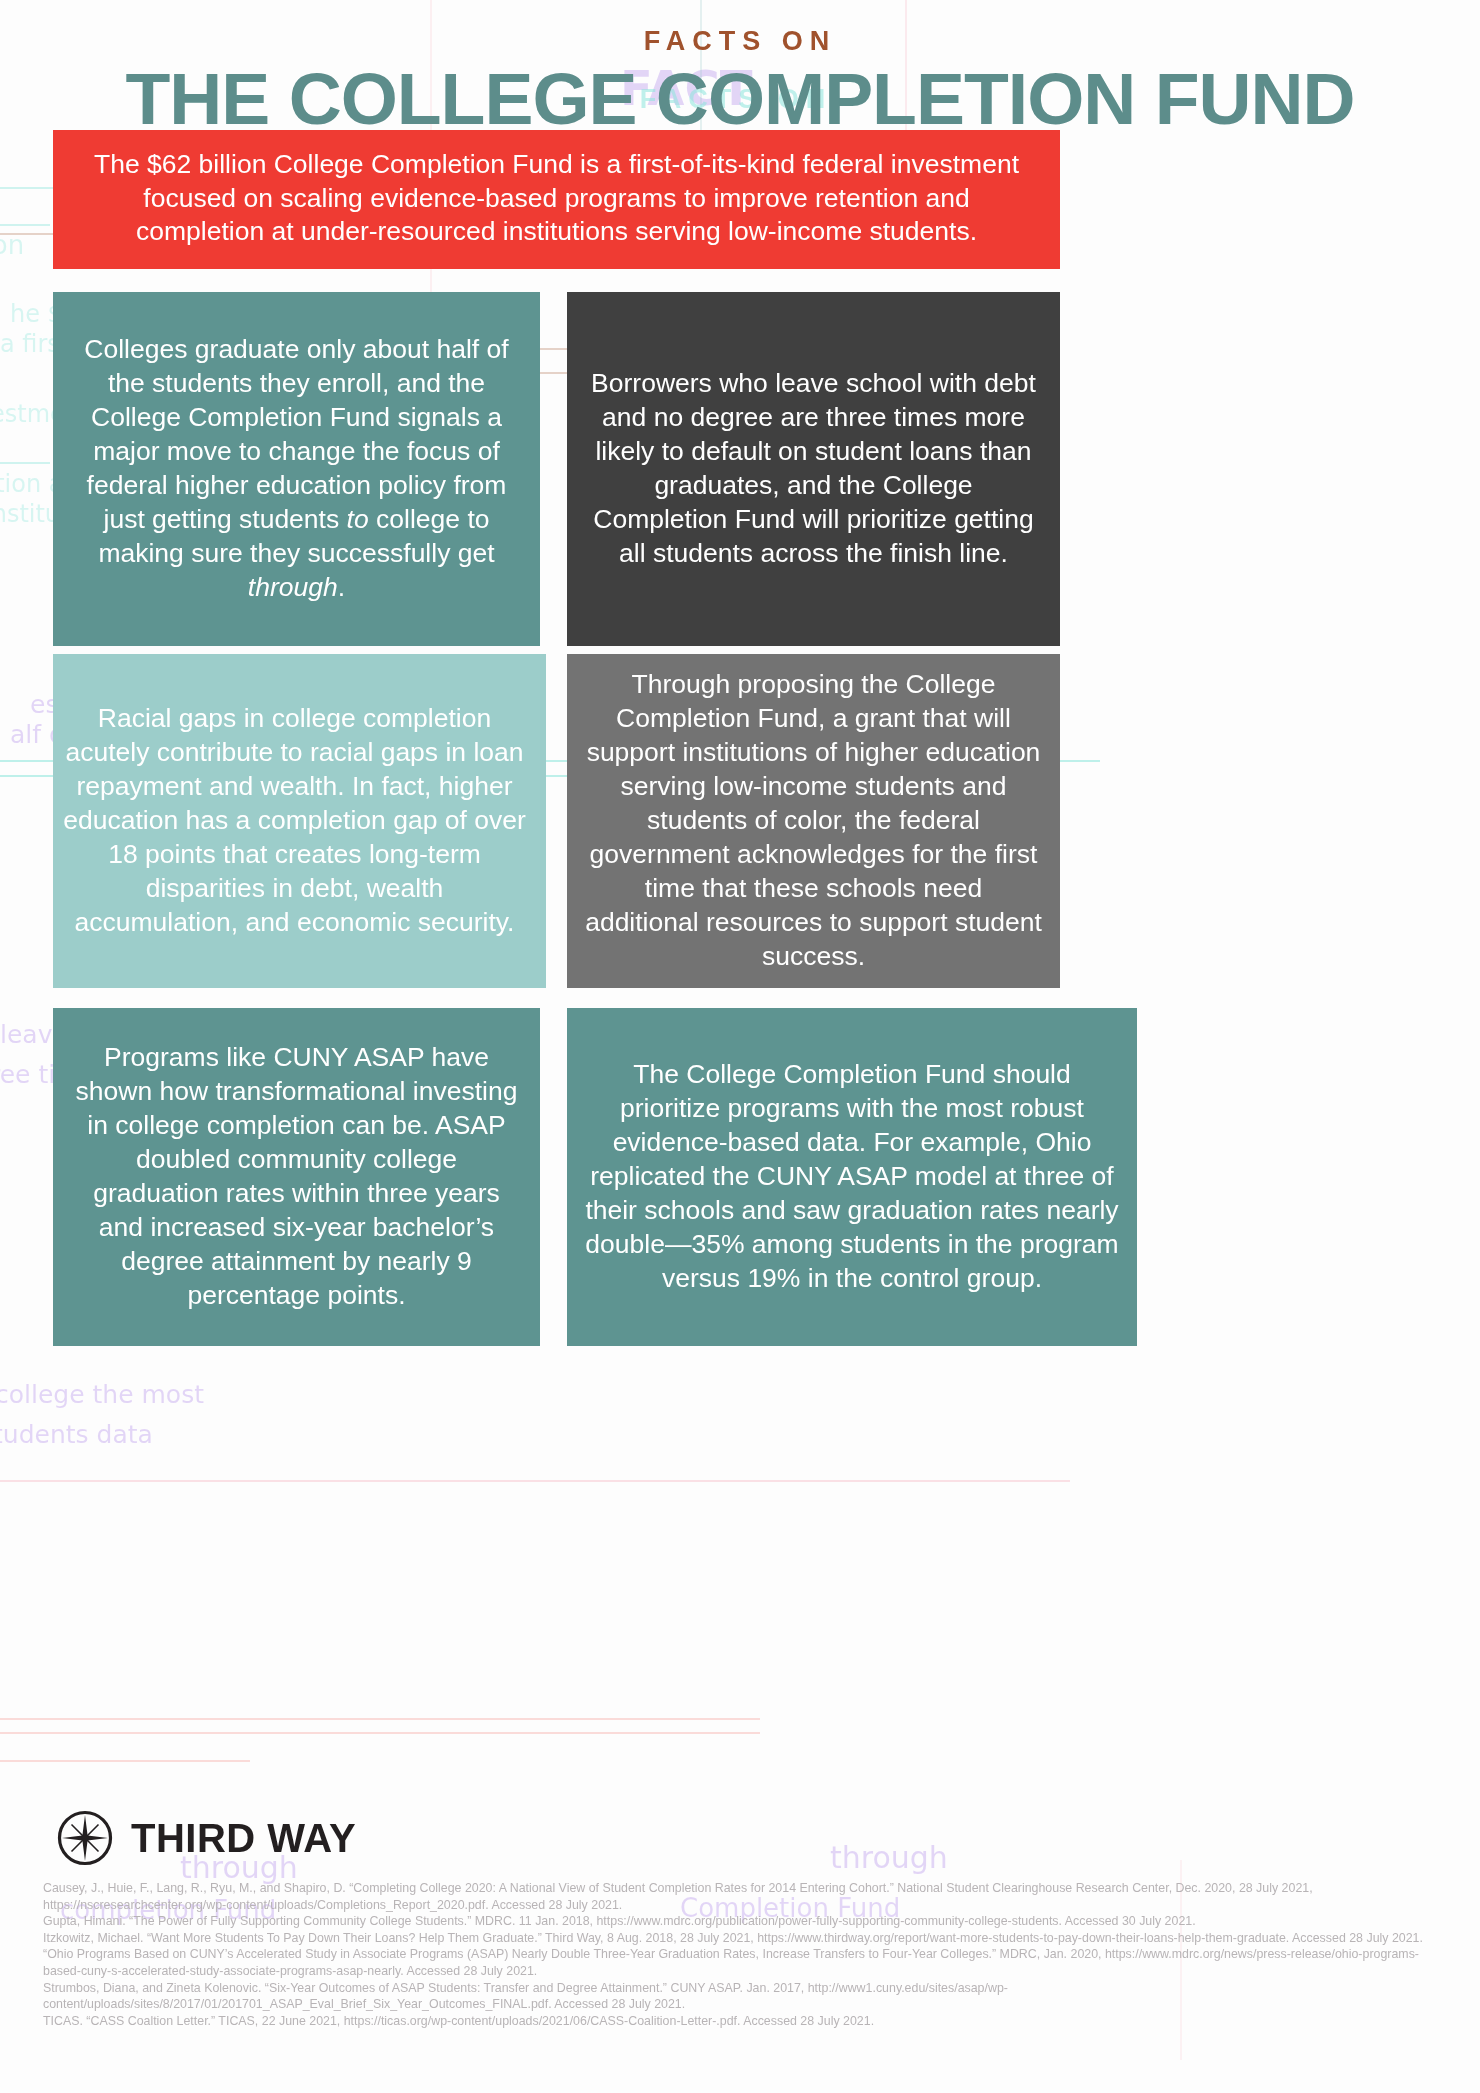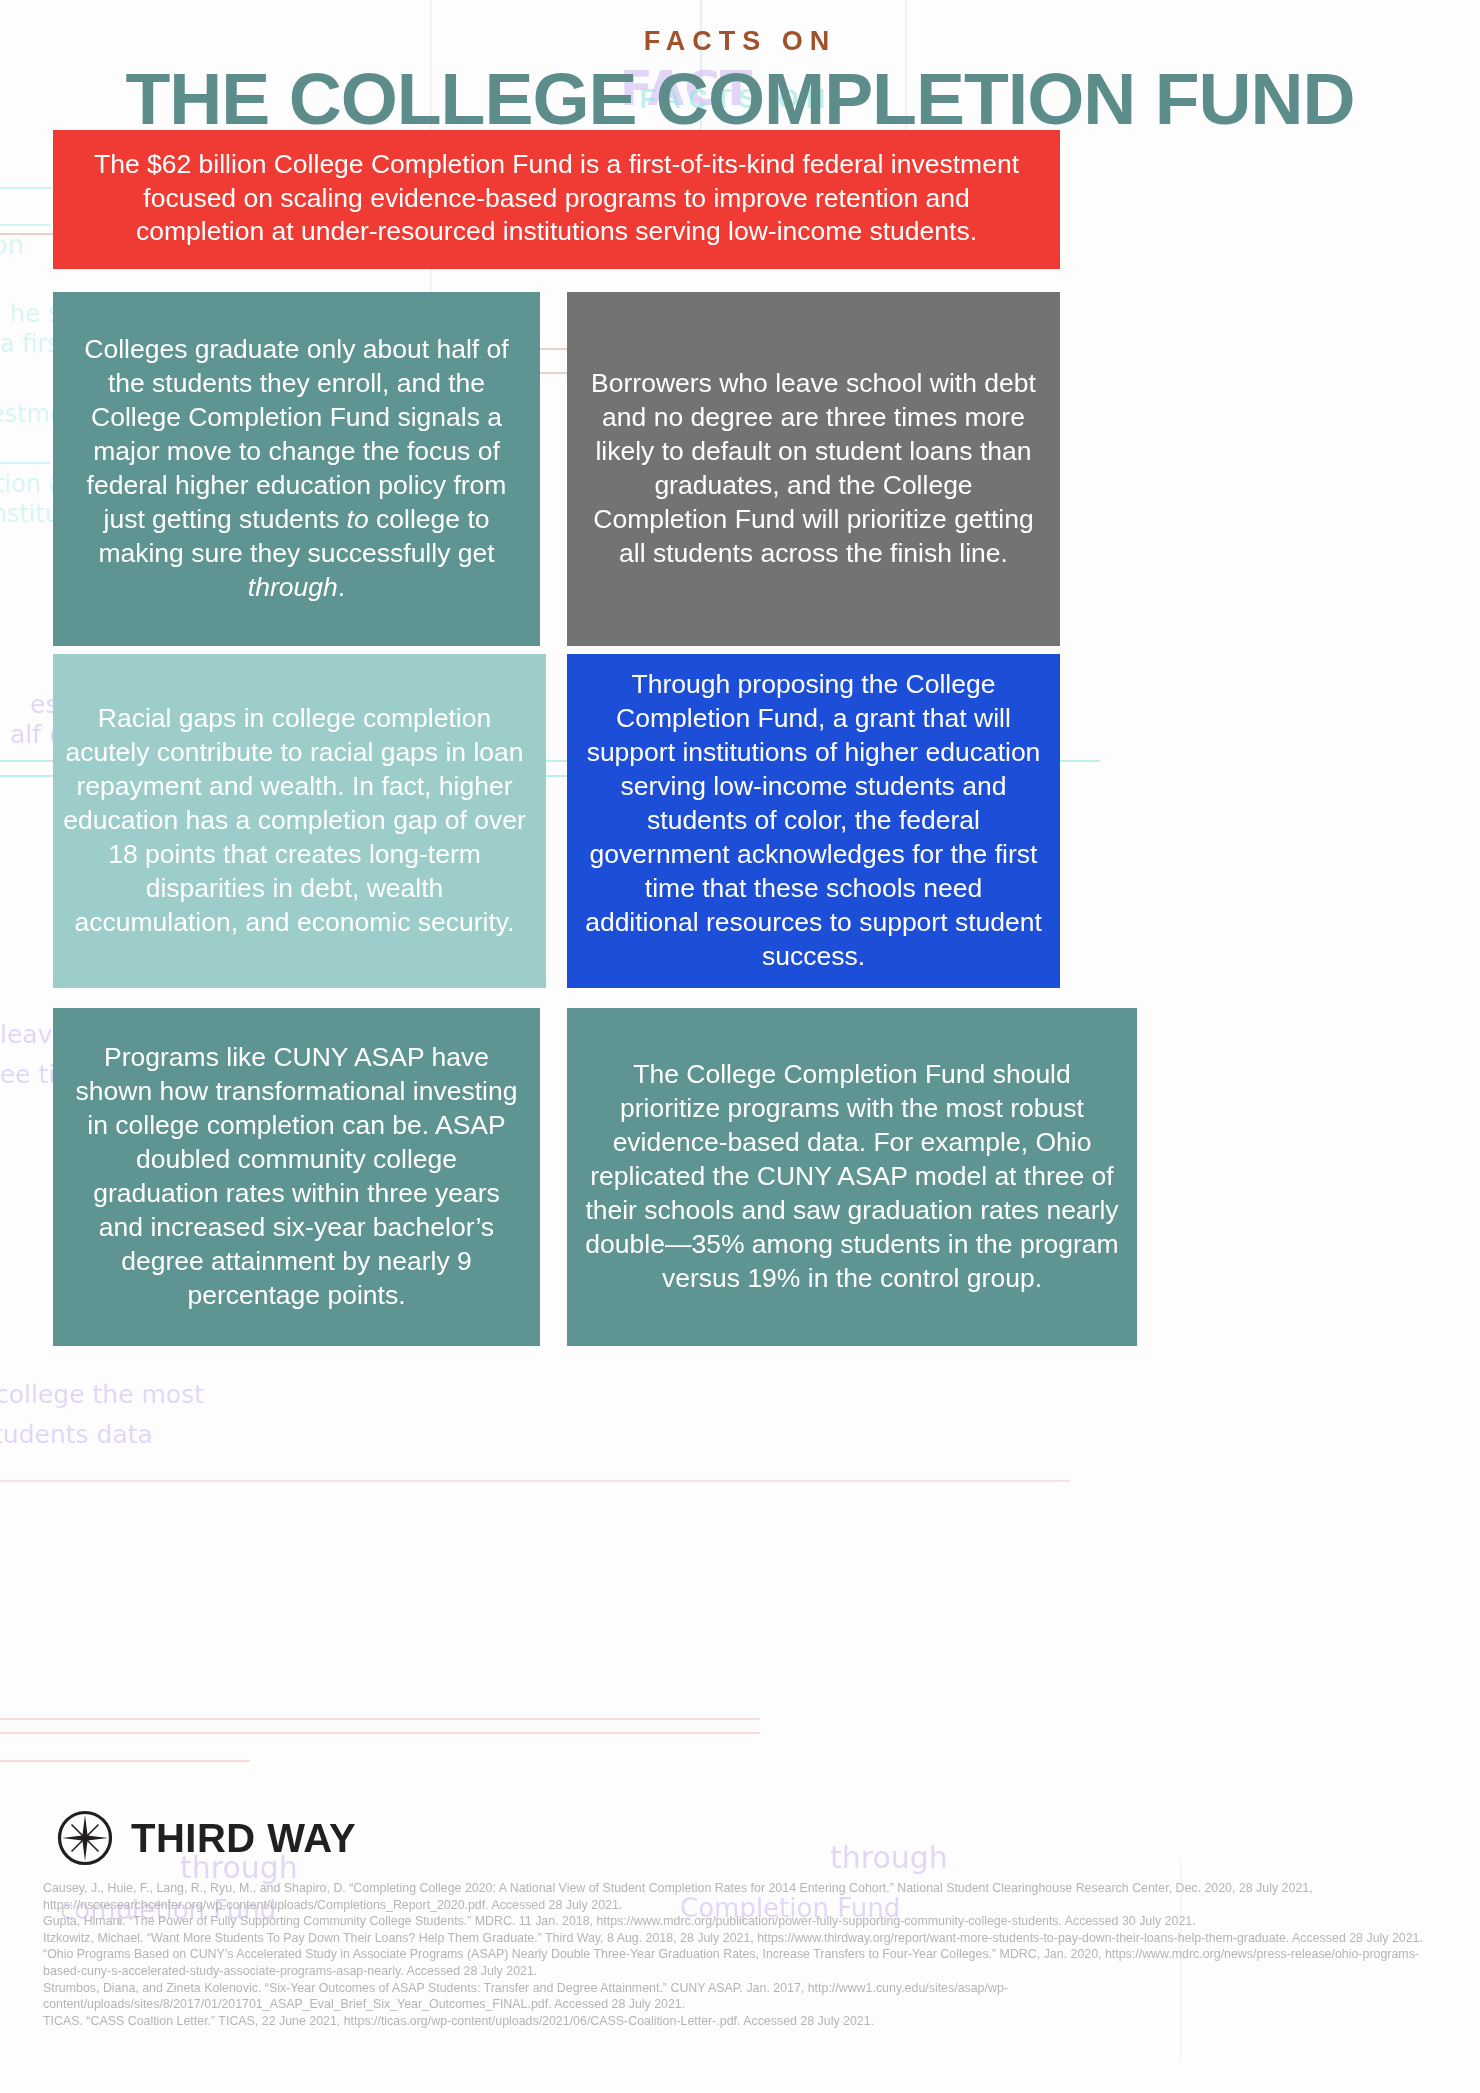--- a/index.html
+++ b/index.html
@@ -141,27 +141,27 @@
   <div class="facts-on-ghost">FACTS ON</div>
   <div class="facts-on" style="color: rgb(160, 82, 45);">FACTS ON</div>
   <h1 class="main-title" style="color: rgb(93, 141, 139);">THE COLLEGE COMPLETION FUND</h1>
 </div>
 
 <div class="banner" style="background: rgb(239, 59, 51); color: rgb(255, 255, 255);">The $62 billion College Completion Fund is a first-of-its-kind federal investment focused on scaling evidence-based programs to improve retention and completion at under-resourced institutions serving low-income students.</div>
 
 <div class="box dark" id="box-1" style="background: rgb(94, 148, 145);">
   <div class="inner"><span>Colleges graduate only about half of the students they enroll, and the College Completion Fund signals a major move to change the focus of federal higher education policy from just getting students </span><em>to</em><span> college to making sure they successfully get </span><em>through</em><span>.</span></div>
 </div>
-<div class="box dark" id="box-2" style="background: #737373; text-align: center;">
+<div class="box dark" id="box-2" style="background: #404040; text-align: center;">
   <div class="inner"><span>Borrowers who leave school with debt and no degree are three times more likely to default on student loans than graduates, and the College Completion Fund will prioritize getting all students across the finish line.</span></div>
 </div>
 <div class="box light" id="box-3" style="background: rgb(156, 205, 202);">
   <div class="inner"><span>Racial gaps in college completion acutely contribute to racial gaps in loan repayment and wealth. In fact, higher education has a completion gap of over 18 points that creates long-term disparities in debt, wealth accumulation, and economic security.</span></div>
 </div>
-<div class="box light" id="box-4" style="background: #1d4ed8;">
+<div class="box light" id="box-4" style="background: #737373;">
   <div class="inner"><span>Through proposing the College Completion Fund, a grant that will support institutions of higher education serving low-income students and students of color, the federal government acknowledges for the first time that these schools need additional resources to support student success.</span></div>
 </div>
 <div class="box dark" id="box-5" style="background: rgb(94, 148, 145);">
   <div class="inner"><span>Programs like CUNY ASAP have shown how transformational investing in college completion can be. ASAP doubled community college graduation rates within three years and increased six-year bachelor’s degree attainment by nearly 9 percentage points.</span></div>
 </div>
 <div class="box dark" id="box-6" style="background: rgb(94, 148, 145);">
   <div class="inner"><span>The College Completion Fund should prioritize programs with the most robust evidence-based data. For example, Ohio replicated the CUNY ASAP model at three of their schools and saw graduation rates nearly double—35% among students in the program versus 19% in the control group.</span></div>
 </div>
 
 <div class="footer">

